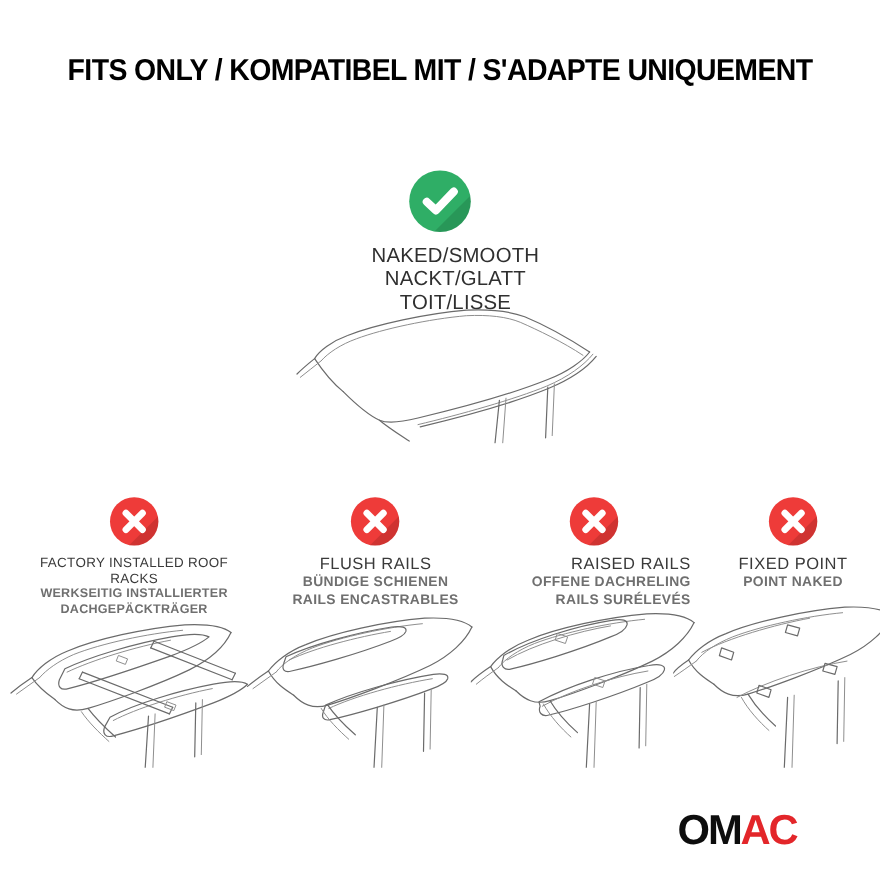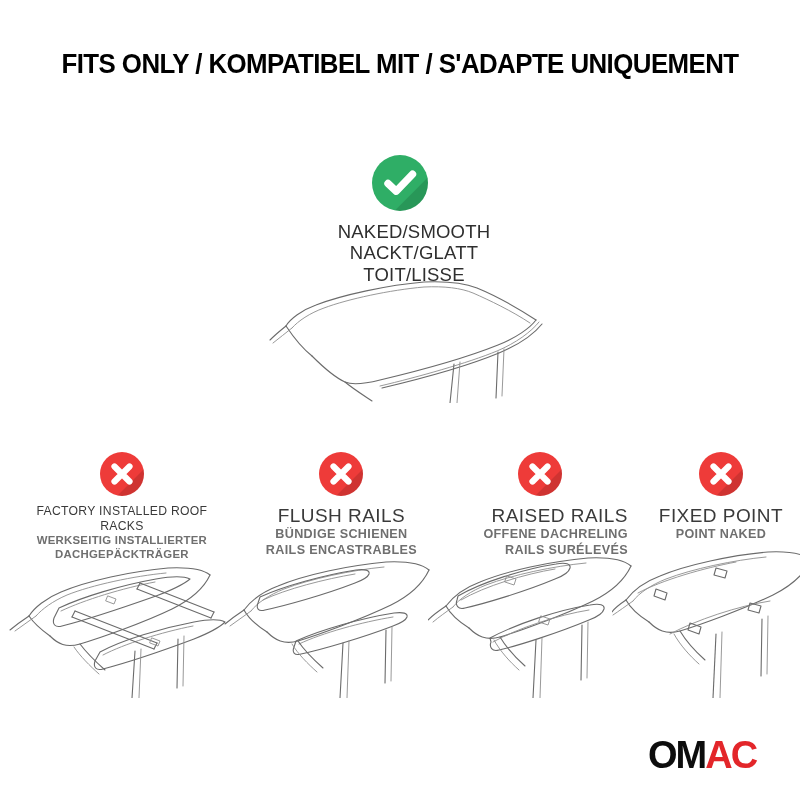--- a/index.html
+++ b/index.html
@@ -125,21 +125,21 @@
   .col .badge .flatshadow {
     width: 72px; height: 72px;
     left: 20px; top: 20px;
   }
 
   .col-labels {
     margin-top: 8px;
     line-height: 1.22;
   }
   .col-labels .l1 {
-    font-size: 19px;
+    font-size: 15px;
     color: #3a3a3a;
     letter-spacing: 0.45px;
     font-weight: 400;
   }
   .col-labels .ln {
     font-size: 12.6px;
     color: #6f6f6f;
     letter-spacing: 0.35px;
     font-weight: 700;
   }
@@ -160,21 +160,21 @@
     height: 150px;
   }
   .rc-0 { left: 4px; }
   .rc-1 { left: 222px; }
   .rc-2 { left: 428px; }
   .rc-3 { left: 612px; }
 
   
   .logo {
     position: absolute;
-    right: 20px;
+    right: 52px;
     bottom: 26px;
     width: 132px;
     height: 38px;
   }
   .logo-text {
     font-size: 38px;
     font-weight: bold;
     letter-spacing: -2px;
     line-height: 38px;
     white-space: nowrap;

